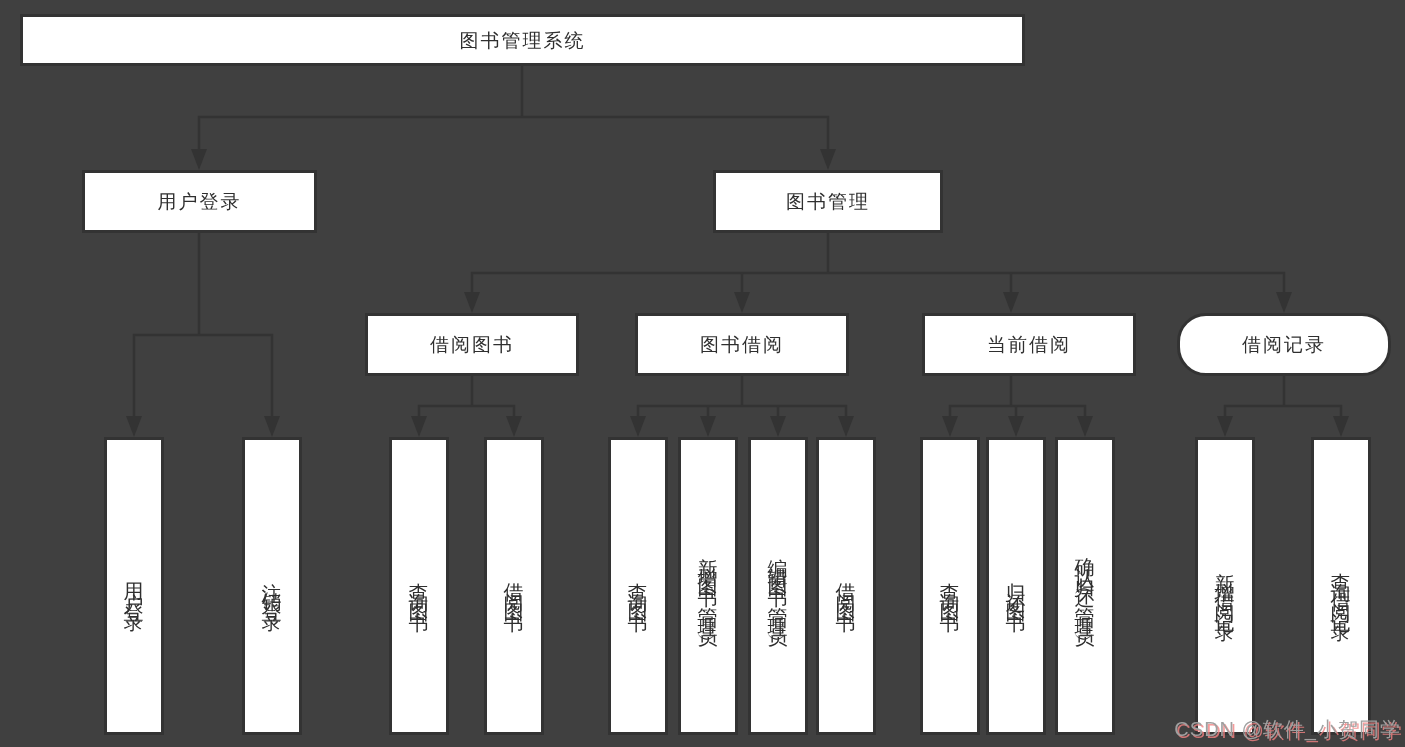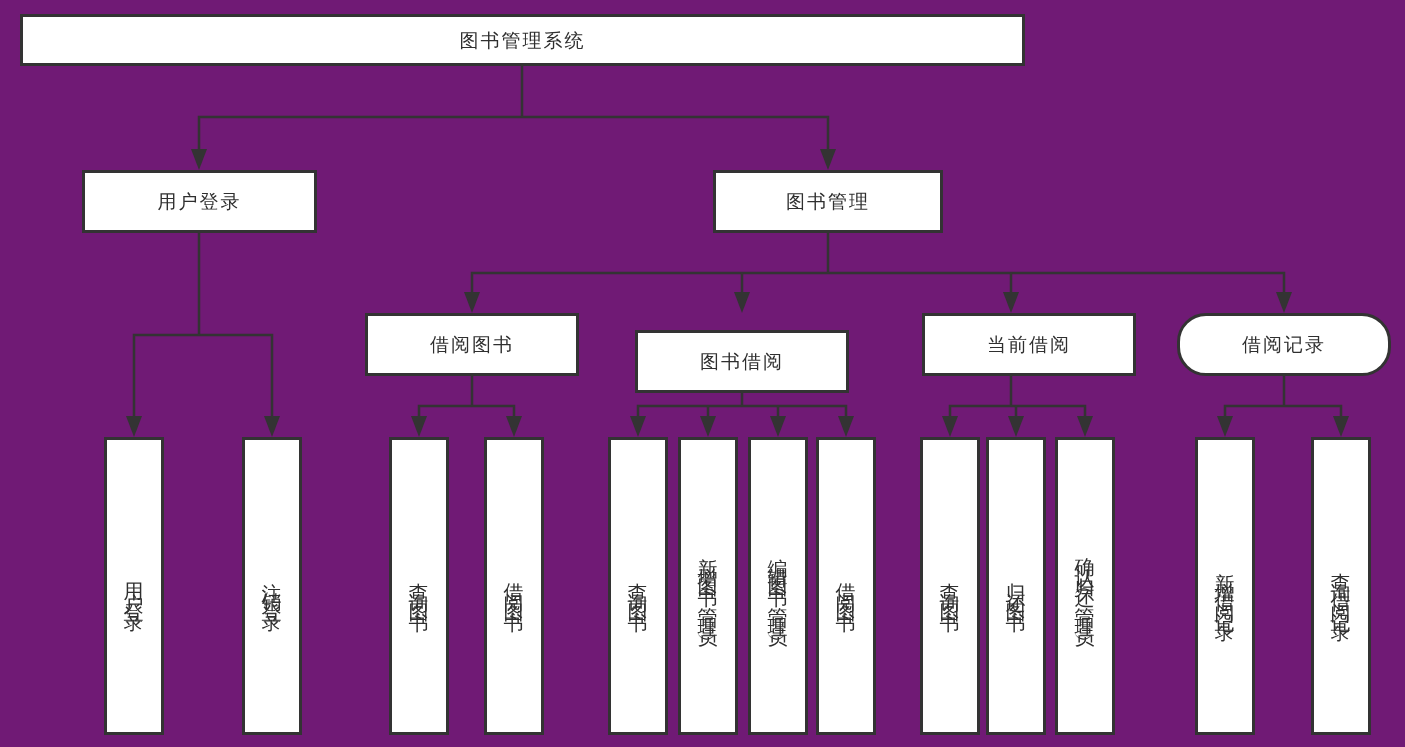--- a/index.html
+++ b/index.html
@@ -1,20 +1,20 @@
 <!DOCTYPE html>
 <html lang="zh"><head>
 <meta charset="utf-8">
 <style>
   html, body { margin: 0; padding: 0; background: #ffffff; }
   .stage {
     position: relative;
     width: 1405px;
     height: 747px;
-    background: #701a75;
+    background: #404040;
     font-family: "Liberation Sans", "DejaVu Sans", sans-serif;
     overflow: hidden;
   }
   .lines {
     position: absolute;
     left: 0; top: 0;
     width: 1405px; height: 747px;
     pointer-events: none;
   }
   .box {
@@ -111,21 +111,21 @@
       <polygon points="1333,416 1349,416 1341,437" fill="#333333" stroke="none"></polygon>
     </g>
   </svg>
 
   <div class="box h-box" style="left:20px; top:14px; width:1005px; height:52px;">图书管理系统</div>
 
   <div class="box h-box" style="left:82px; top:170px; width:235px; height:63px;">用户登录</div>
   <div class="box h-box" style="left:713px; top:170px; width:230px; height:63px;">图书管理</div>
 
   <div class="box h-box" style="left:365px; top:313px; width:214px; height:63px;">借阅图书</div>
-  <div class="box h-box" style="left:635px; top:330px; width:214px; height:63px;">图书借阅</div>
+  <div class="box h-box" style="left:635px; top:313px; width:214px; height:63px;">图书借阅</div>
   <div class="box h-box" style="left:904px; top:313px; width:214px; height:63px;margin-left:18px;">当前借阅</div>
   <div class="box h-box" style="left:1177px; top:313px; width:214px; height:63px;border-radius:29px;">借阅记录</div>
 
   <div class="box v-box" style="left:104px; top:437px; width:60px; height:298px;">用户登录</div>
   <div class="box v-box" style="left:242px; top:437px; width:60px; height:298px;">注销登录</div>
 
   <div class="box v-box" style="left:389px; top:437px; width:60px; height:298px;">查询图书</div>
   <div class="box v-box" style="left:484px; top:437px; width:60px; height:298px;">借阅图书</div>
 
   <div class="box v-box" style="left:608px; top:437px; width:60px; height:298px;">查询图书</div>
@@ -133,14 +133,15 @@
   <div class="box v-box" style="left:748px; top:437px; width:60px; height:298px;">编辑图书（管理员）</div>
   <div class="box v-box" style="left:816px; top:437px; width:60px; height:298px;">借阅图书</div>
 
   <div class="box v-box" style="left:920px; top:437px; width:60px; height:298px;">查询图书</div>
   <div class="box v-box" style="left:986px; top:437px; width:60px; height:298px;">归还图书</div>
   <div class="box v-box" style="left:1055px; top:437px; width:60px; height:298px;">确认归还（管理员）</div>
 
   <div class="box v-box" style="left:1195px; top:437px; width:60px; height:298px;">新增借阅记录</div>
   <div class="box v-box" style="left:1311px; top:437px; width:60px; height:298px;">查询借阅记录</div>
 
+  <div class="watermark">CSDN @软件_小贺同学</div>
 
 </div>
 
 </body></html>

